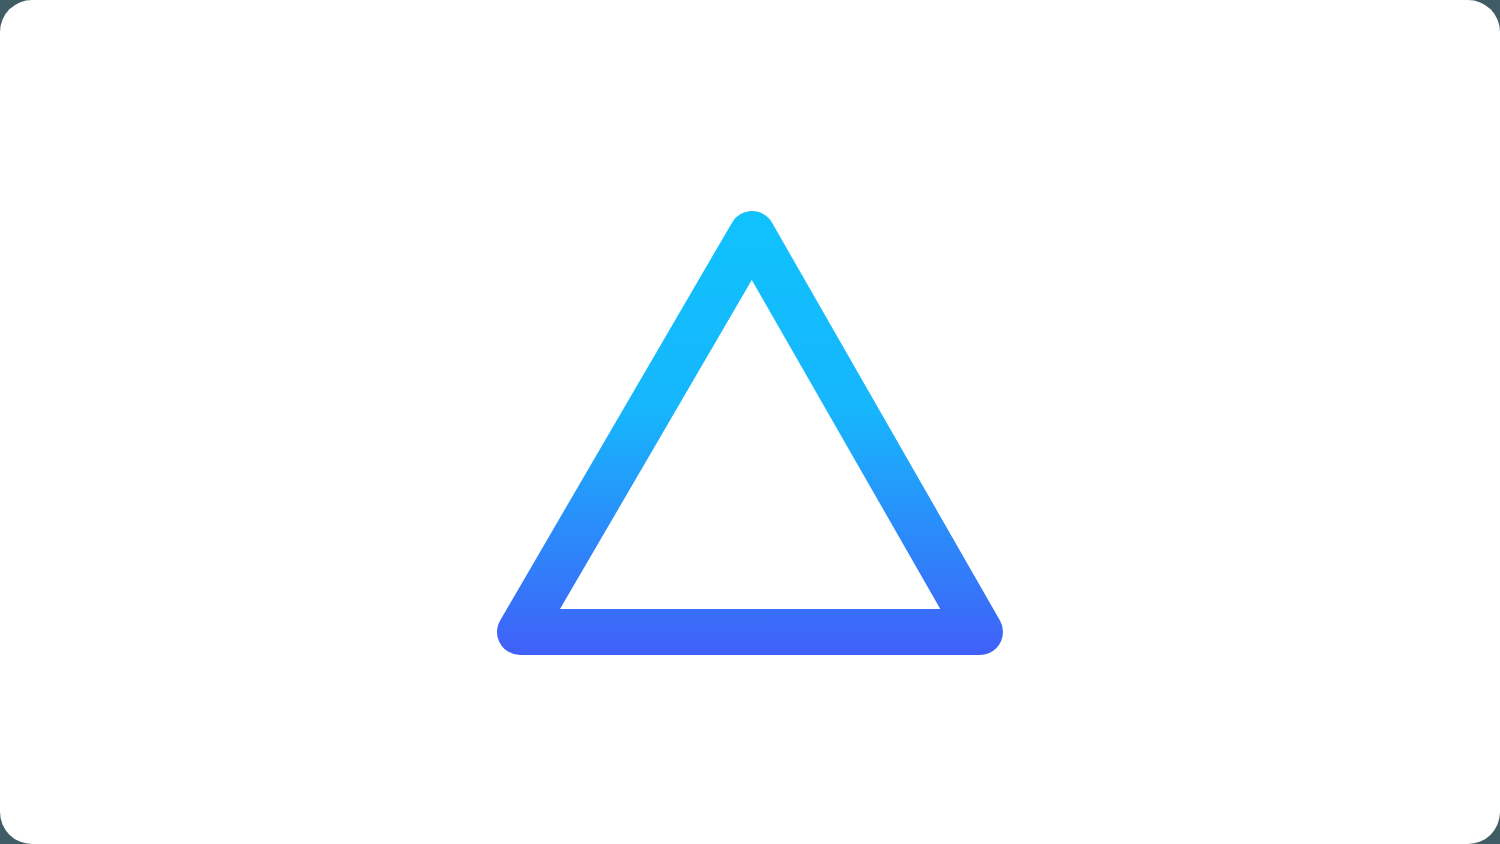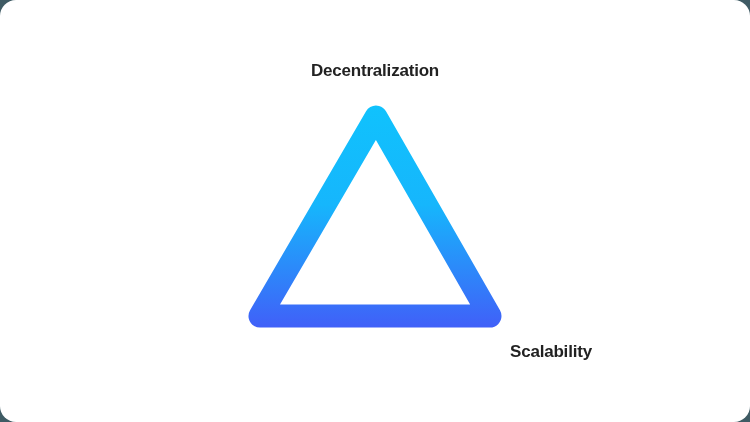--- a/index.html
+++ b/index.html
@@ -38,17 +38,13 @@
     <defs>
       <linearGradient id="triGrad" x1="0" y1="105" x2="0" y2="327" gradientUnits="userSpaceOnUse">
         <stop offset="0" stop-color="#10C2FD"></stop>
         <stop offset="0.45" stop-color="#16B6FC"></stop>
         <stop offset="1" stop-color="#4060F8"></stop>
       </linearGradient>
     </defs>
     <path d="M376 117 L260 316 L490 316 Z" fill="none" stroke="url(#triGrad)" stroke-width="23" stroke-linejoin="round"></path>
   </svg>
 
-  <div class="label label-top">
-    <span>Decentralization</span>
-  </div>
-  <div class="label label-right">Scalability</div>
 </div>
 
 </body></html>

